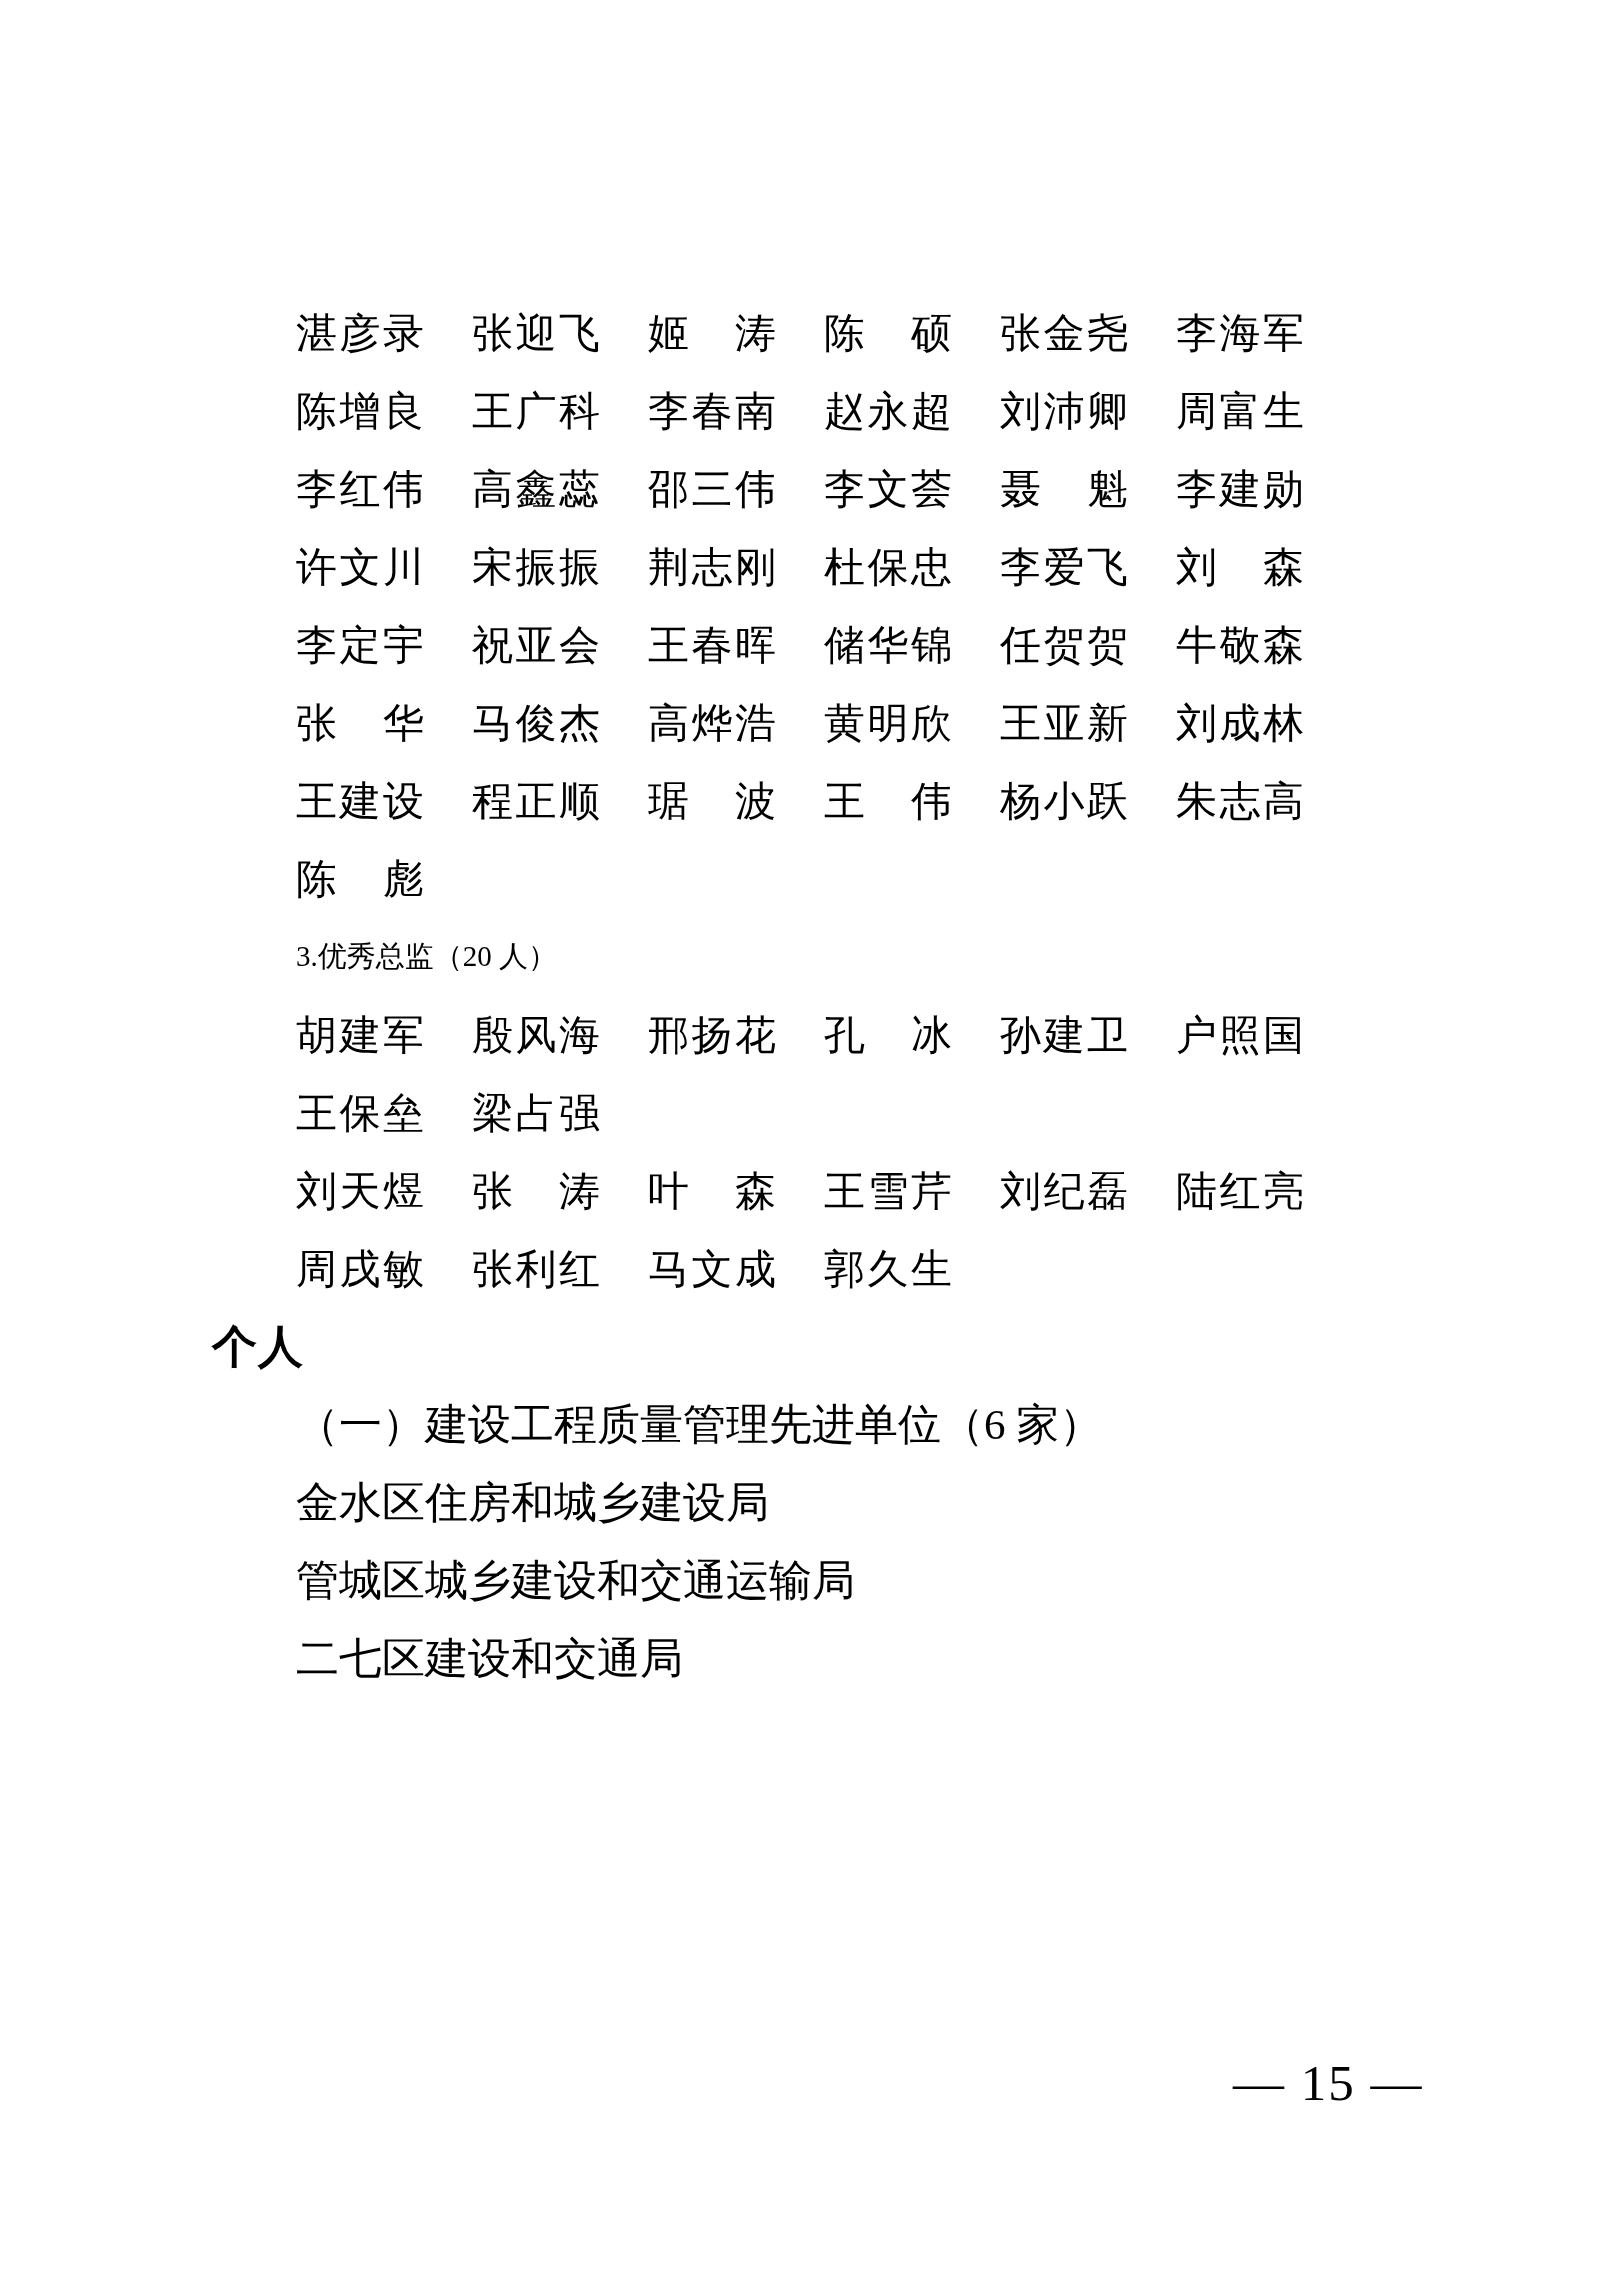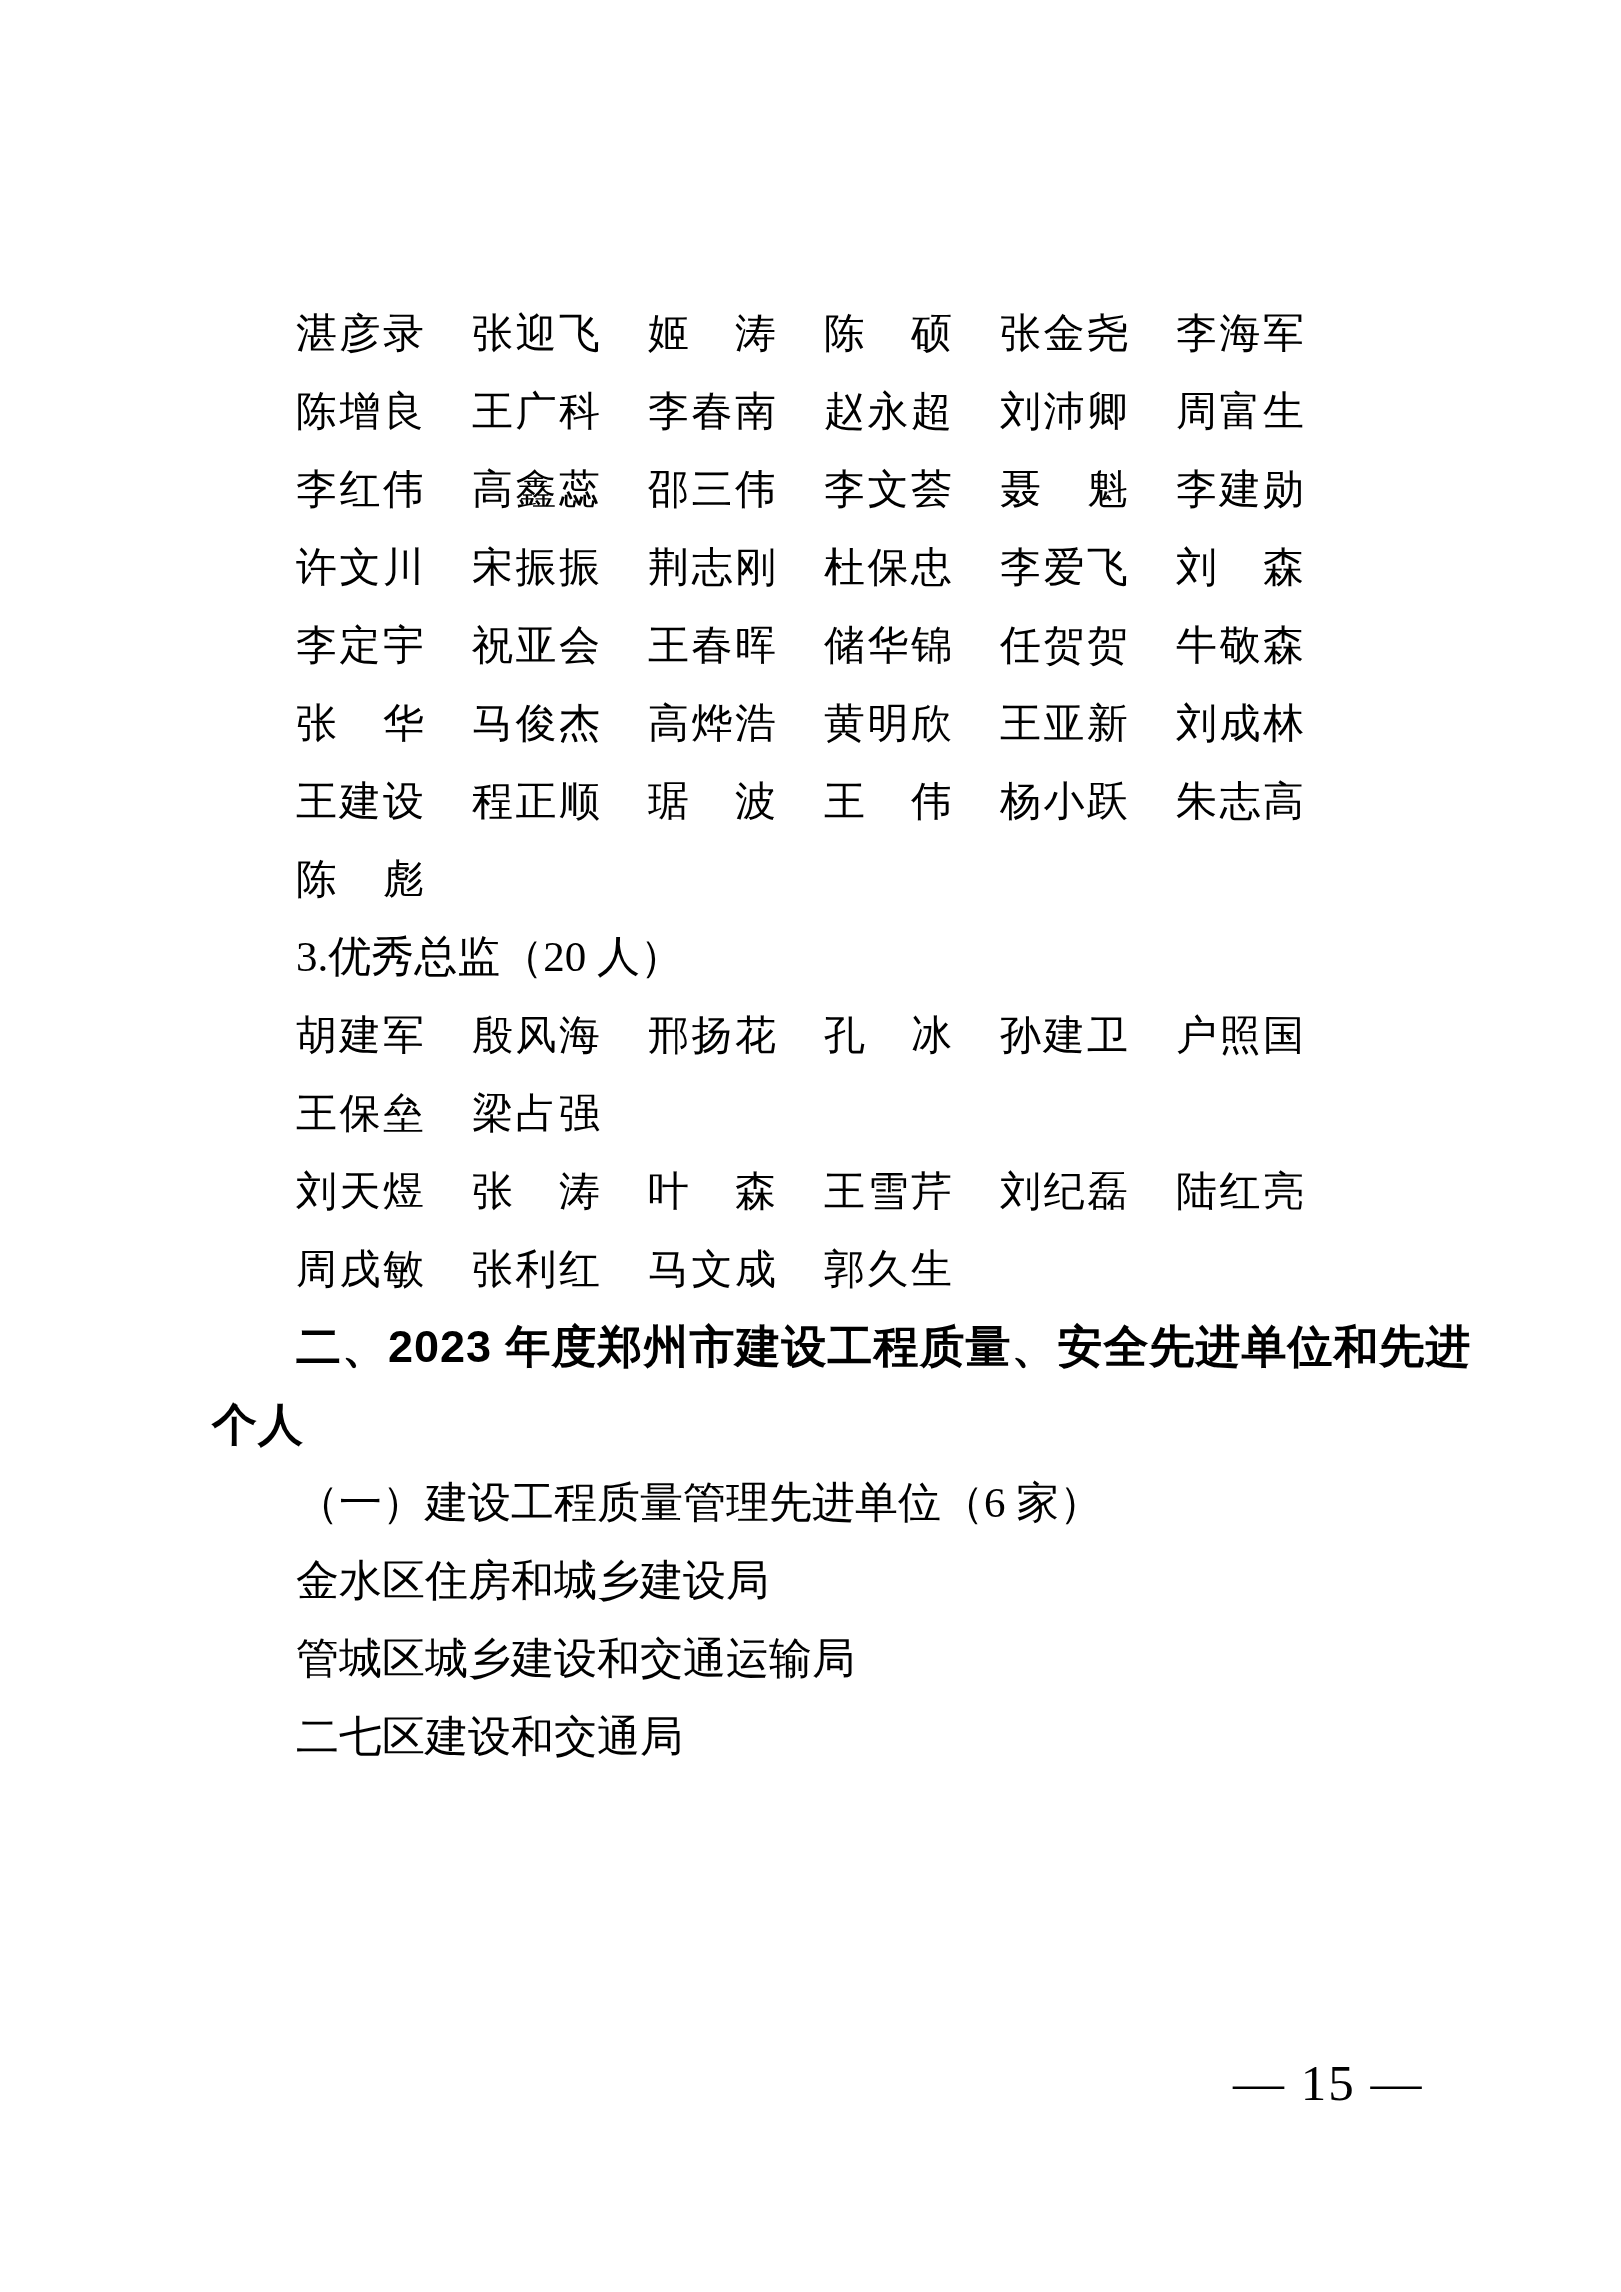--- a/index.html
+++ b/index.html
@@ -30,21 +30,21 @@
   }
   .line.names { gap: 48px; }
   .name-cell {
     display: inline-block;
     width: 128px;
     font-size: 41px;
     text-align: justify;
     text-align-last: justify;
     white-space: nowrap;
   }
-  .line.subheading { font-size: 43px; }
+  .line.subheading { font-size: 29px; }
   .line.kai_subheading { font-size: 43px; }
   .line.body { font-size: 43px; }
   .line.heading {
     font-family: "Liberation Sans", sans-serif;
     font-weight: 700;
     font-size: 45px;
     letter-spacing: 1px;
   }
   .line.heading.no-indent { padding-left: 0; }
   .page-footer {
@@ -140,21 +140,20 @@
         <span class="name-cell">王雪芹</span>
         <span class="name-cell">刘纪磊</span>
         <span class="name-cell">陆红亮</span>
       </div>
       <div class="line names">
         <span class="name-cell">周戌敏</span>
         <span class="name-cell">张利红</span>
         <span class="name-cell">马文成</span>
         <span class="name-cell">郭久生</span>
       </div>
-      <div class="line heading">二、2023 年度郑州市建设工程质量、安全先进单位和先进</div>
       <div class="line heading no-indent">个人</div>
       <div class="line kai_subheading">（一）建设工程质量管理先进单位（6 家）</div>
       <div class="line body">金水区住房和城乡建设局</div>
       <div class="line body">管城区城乡建设和交通运输局</div>
       <div class="line body">二七区建设和交通局</div>
     </div>
   <div class="page-footer">— 15 —</div>
 </div>
 
 

